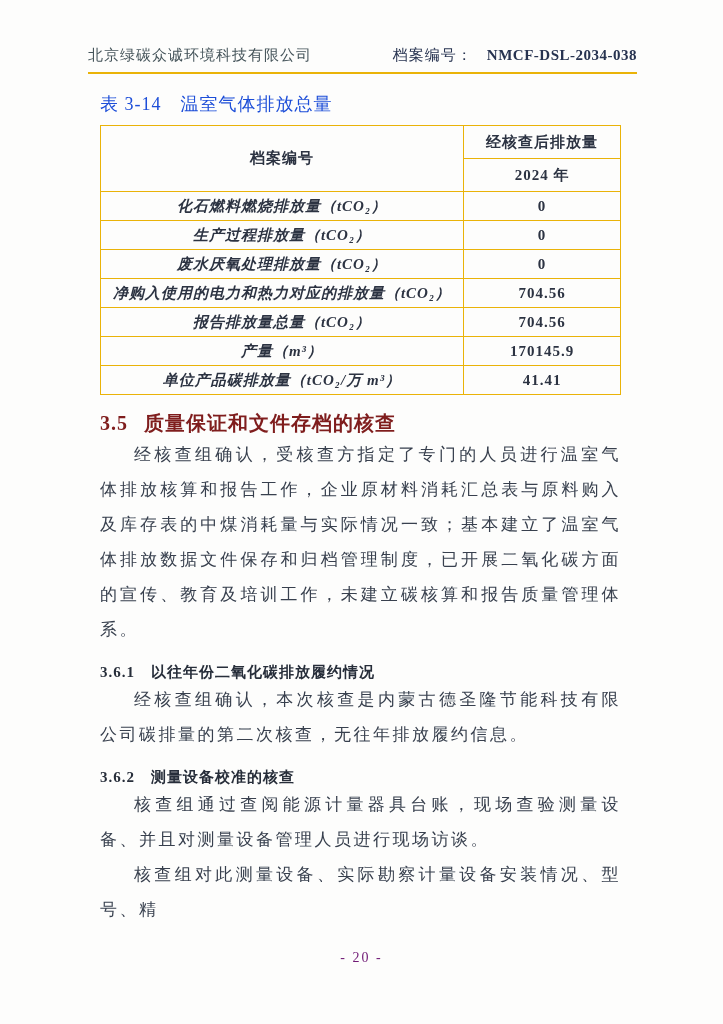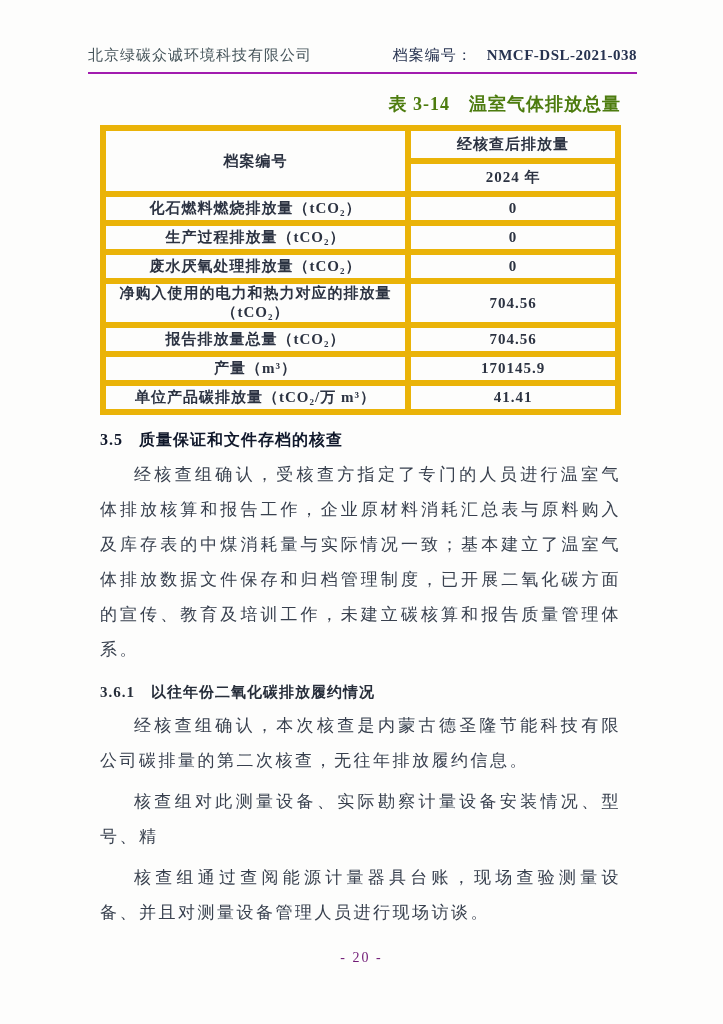--- a/index.html
+++ b/index.html
@@ -12,76 +12,76 @@
     font-family: "Liberation Serif", "DejaVu Serif", serif;
     color: #2e3644;
     overflow: hidden;
   }
   
   .doc-header {
     position: absolute; left: 88px; right: 86px; top: 46px;
     display: flex; justify-content: space-between; align-items: baseline;
     font-size: 15px; letter-spacing: 1px;
     padding-bottom: 7px;
-    border-bottom: 2px solid #a21caf;
+    border-bottom: 2px solid #eab308;
   }
   .doc-header .company { color: #45545a; }
   .doc-header .archive { color: #273350; }
   .doc-header .archive .num { margin-left: 14px; letter-spacing: 0.5px; font-weight: 600; }
   
   .content { position: absolute; left: 100px; top: 88px; width: 521px; }
   .table-title {
-    text-align: right; font-size: 18px; font-weight: bold;
-    letter-spacing: 1px; color: #4d7c0f; margin-top: 4px;
+    text-align: left; font-size: 18px; font-weight: normal;
+    letter-spacing: 1px; color: #1d4ed8; margin-top: 4px;
   }
   
   table.emission-table {
     width: 100%; margin-top: 9px;
     border-collapse: collapse;
     color: #2c3342;
   }
   table.emission-table th, table.emission-table td {
-    border: 6px solid #eab308;
+    border: 1px solid #eab308;
     text-align: center; vertical-align: middle;
     font-size: 15px; letter-spacing: 1px;
   }
   table.emission-table th { font-weight: bold; height: 33px; }
   table.emission-table td { height: 29px; font-weight: 600; }
-  td.lbl { width: 305px; }
+  td.lbl { width: 363px; font-style: italic; }
   td.val { font-family: "Liberation Serif", serif; }
   
   h2.sec {
-    font-size: 16px; font-weight: bold; color: #0f172a;
+    font-size: 20px; font-weight: bold; color: #7f1d1d;
     margin-top: 15px; letter-spacing: 1px;
   }
   h3.sec {
     font-size: 15px; font-weight: bold; color: #272e3a;
     margin-top: 16px; letter-spacing: 1px;
   }
   .sec .no { margin-right: 16px; }
   p.para {
     font-size: 17px; line-height: 35px; color: #38404e;
     text-align: justify; text-indent: 2em;
-    letter-spacing: 2.5px; margin-top: 6px;
+    letter-spacing: 2.5px; 
   }
   
   .footer {
     position: absolute; left: 0; right: 0; bottom: 58px;
     text-align: center; font-size: 14px; color: #701a75; letter-spacing: 2px;
   }
 </style>
 </head>
 <body>
 
 <div class="page">
 
   <header class="doc-header">
     <span class="company">北京绿碳众诚环境科技有限公司</span>
     <span class="archive">
-      <span>档案编号：</span><span class="num">NMCF-DSL-2021-038</span>
+      <span>档案编号：</span><span class="num">NMCF-DSL-2034-038</span>
     </span>
   </header>
 
   <div class="content">
 
     <div class="table-title">表 3-14　温室气体排放总量</div>
 
     <table class="emission-table">
       <thead>
         <tr>
@@ -128,20 +128,23 @@
       <span class="no">3.5</span><span>质量保证和文件存档的核查</span>
     </h2>
     <p class="para">经核查组确认，受核查方指定了专门的人员进行温室气体排放核算和报告工作，企业原材料消耗汇总表与原料购入及库存表的中煤消耗量与实际情况一致；基本建立了温室气体排放数据文件保存和归档管理制度，已开展二氧化碳方面的宣传、教育及培训工作，未建立碳核算和报告质量管理体系。</p>
 
 
     <h3 class="sec">
       <span class="no">3.6.1</span><span>以往年份二氧化碳排放履约情况</span>
     </h3>
     <p class="para">经核查组确认，本次核查是内蒙古德圣隆节能科技有限公司碳排量的第二次核查，无往年排放履约信息。</p>
 
+    <h3 class="sec">
+      <span class="no">3.6.2</span><span>测量设备校准的核查</span>
+    </h3>
+    <p class="para">核查组通过查阅能源计量器具台账，现场查验测量设备、并且对测量设备管理人员进行现场访谈。</p>
     <p class="para">核查组对此测量设备、实际勘察计量设备安装情况、型号、精</p>
-    <p class="para">核查组通过查阅能源计量器具台账，现场查验测量设备、并且对测量设备管理人员进行现场访谈。</p>
 
   </div>
 
   <div class="footer">- 20 -</div>
 
 </div>
 
 </body></html>

